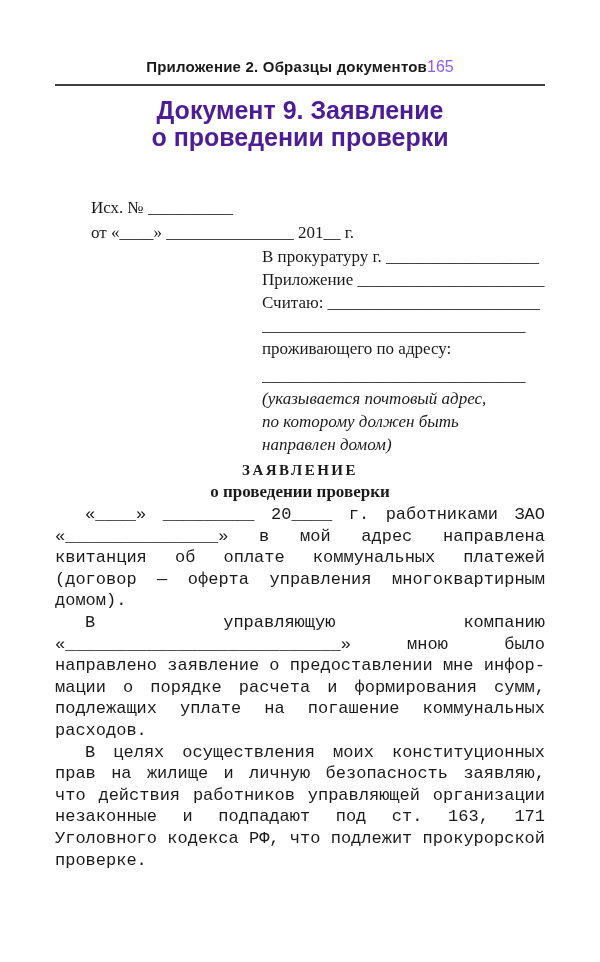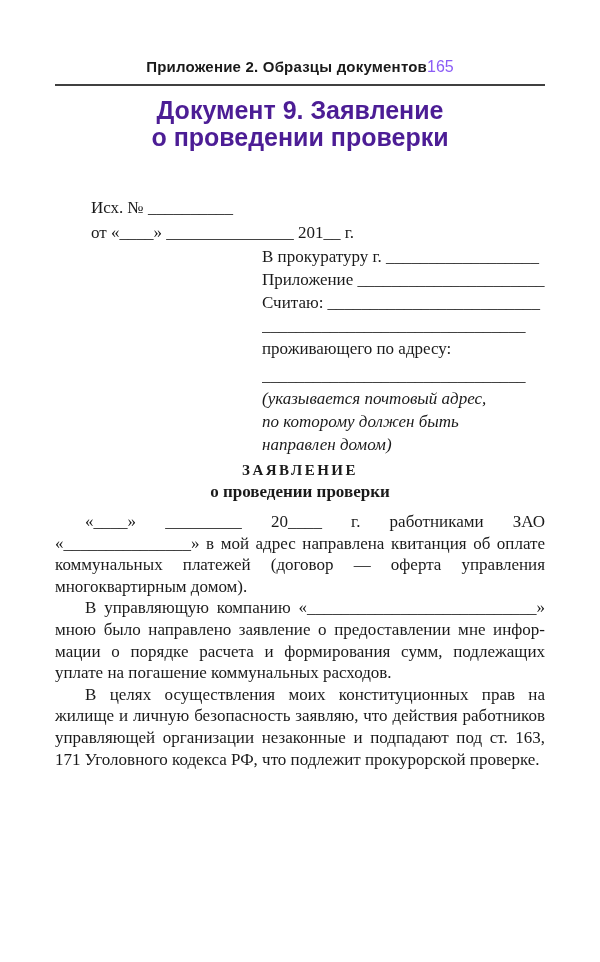--- a/index.html
+++ b/index.html
@@ -65,21 +65,21 @@
     line-height: 22px;
     letter-spacing: 2.5px;
   }
   .stmt-subheading {
     text-align: center;
     font-weight: bold;
     font-size: 17px;
     line-height: 22px;
   }
 
-  .stmt-body { margin-top: 8px; }
+  .stmt-body { margin-top: 1px; font-family: Liberation Mono, monospace; }
   .stmt-body p {
     margin: 0;
     font-size: 17px;
     line-height: 21.6px;
     text-align: justify;
     text-indent: 30px;
     hyphens: manual;
   }
 </style>
 </head>

